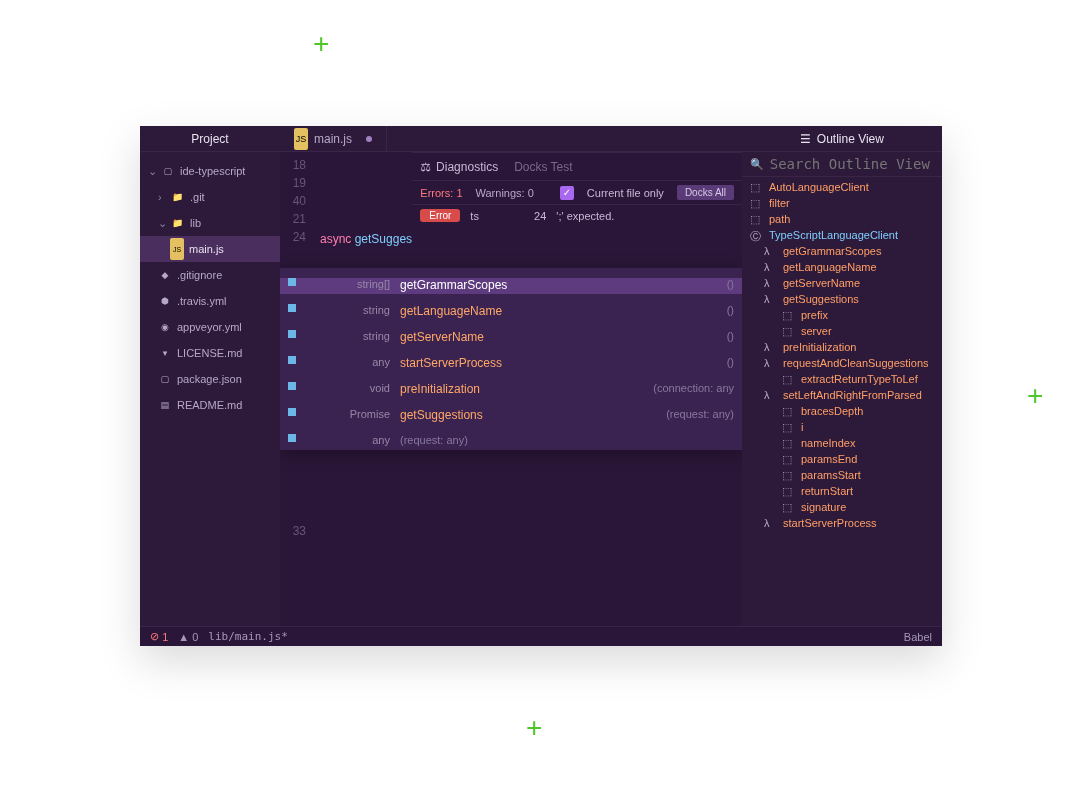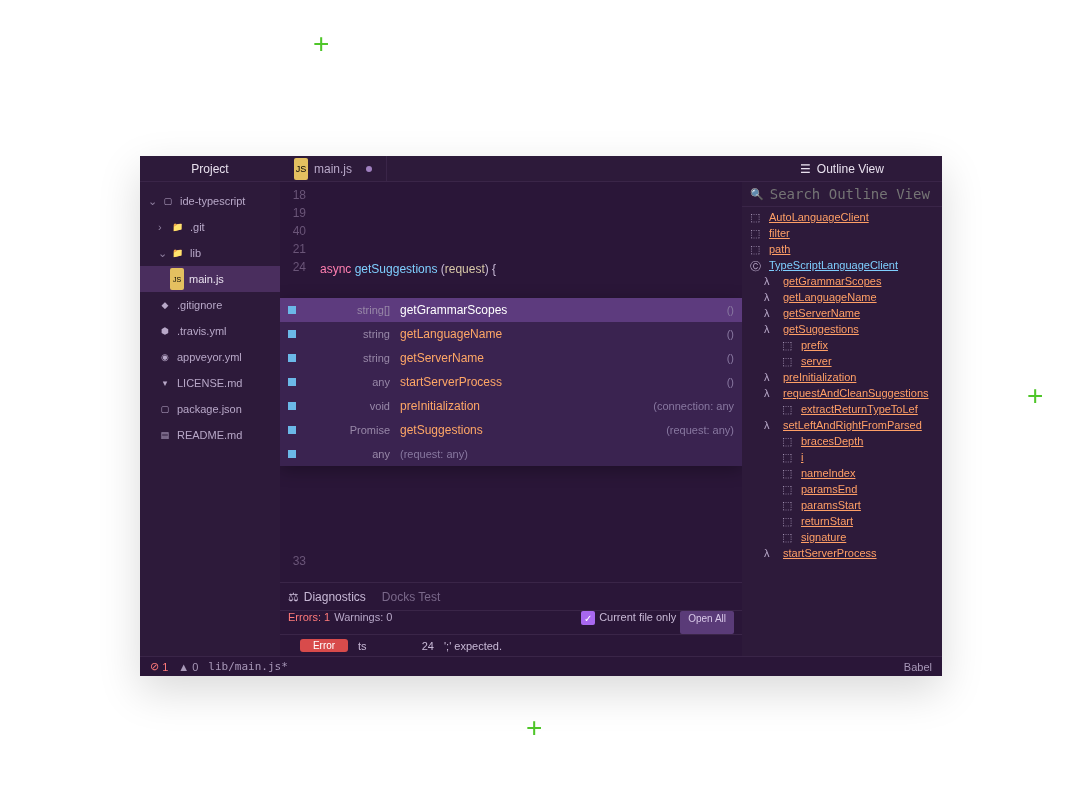--- a/index.html
+++ b/index.html
@@ -1,80 +1,80 @@
 <!DOCTYPE html>
 <html><head>
 <meta charset="utf-8">
 <style>
 * { margin:0; padding:0; box-sizing:border-box; font-family:-apple-system,BlinkMacSystemFont,"Segoe UI",sans-serif; }
 body { background:#fff; width:1080px; height:803px; position:relative; }
 .cross { position:absolute; color:#4fc629; font-size:28px; font-weight:300; }
 .cross1 { left:313px; top:28px; }
 .cross2 { left:1027px; top:380px; }
 .cross3 { left:526px; top:712px; }
-.ide { position:absolute; left:140px; top:156px; width:802px; height:520px; background:#2d1a3a; color:#c7b8d5; font-size:12px; display:flex; flex-direction:column; box-shadow:0 15px 40px rgba(0,0,0,0.15); }
+.ide { position:absolute; left:140px; top:126px; width:802px; height:520px; background:#2d1a3a; color:#c7b8d5; font-size:12px; display:flex; flex-direction:column; box-shadow:0 15px 40px rgba(0,0,0,0.15); }
 .top { display:flex; height:26px; border-bottom:1px solid #3a2548; }
 .proj-header { width:140px; text-align:center; line-height:26px; color:#e8e0ee; font-weight:500; }
 .tabs { flex:1; display:flex; }
 .tab { padding:0 14px; display:flex; align-items:center; gap:6px; color:#b8a8c8; border-right:1px solid #3a2548; }
 .dot { width:6px; height:6px; border-radius:50%; background:#a080c0; margin-left:8px; }
 .outl-header { width:200px; display:flex; align-items:center; justify-content:center; gap:6px; color:#e8e0ee; font-weight:500; }
 .body { flex:1; display:flex; overflow:hidden; }
 .sidebar { width:140px; background:#2d1a3a; padding:6px 0; overflow:hidden; }
 .tree-row { display:flex; align-items:center; gap:5px; padding:2px 8px; color:#b8a8c8; font-size:11px; white-space:nowrap; }
 .tree-row.lvl1 { padding-left:18px; }
 .tree-row.lvl2 { padding-left:30px; }
 .tree-row.sel { background:#4a2e5e; color:#e8e0ee; }
 .chev { display:inline-block; width:8px; color:#9080a0; }
 .ficon { display:inline-flex; width:14px; height:22px; align-items:center; justify-content:center; font-size:9px; }
-.editor { flex:1; display:flex; flex-direction:column; background:#2a1638; position:relative; font-family:Menlo,Consolas,monospace; font-size:12px; overflow:hidden; }
+.editor { flex:1; display:flex; flex-direction:row; background:#2a1638; position:relative; font-family:Menlo,Consolas,monospace; font-size:12px; overflow:hidden; }
 .code-area { flex:1; display:flex; overflow:hidden; }
 .gutter { width:34px; text-align:right; padding:4px 8px 4px 0; color:#6a5578; }
 .gutter div { height:18px; line-height:18px; }
 .code { flex:1; padding:4px 0; color:#c7b8d5; white-space:pre; overflow:hidden; }
 .code .line { height:18px; line-height:18px; padding-left:6px; }
 .kw { color:#ff7fb0; }
 .fn { color:#7fcfff; }
 .var { color:#d8c8a8; }
 .prop { color:#e8d0ff; }
 .paren { color:#c7b8d5; }
 .autoc { position:absolute; left:0; top:116px; width:100%; background:#3a2350; box-shadow:0 4px 16px rgba(0,0,0,0.3); font-family:Menlo,Consolas,monospace; }
-.ac-row { display:flex; align-items:center; height:24px; padding:0 8px; gap:10px; color:#b8a8c8; }
+.ac-row { display:flex; height:16px; padding:0 8px; gap:10px; color:#b8a8c8;margin-top:10px; }
 .ac-row.sel { background:#5d3b7e; color:#fff; }
 .ac-sq { width:8px; height:8px; background:#6bb8e8; flex-shrink:0; }
 .ac-type { width:84px; text-align:right; color:#9888a8; font-size:11px; }
 .ac-name { flex:1; color:#ffa766; }
 .ac-row.sel .ac-name { color:#fff; }
 .ac-sig { color:#8878a0; font-size:11px; }
 .diag { border-top:1px solid #3a2548; }
 .diag-tabs { display:flex; height:28px; align-items:center; padding:0 8px; gap:16px; border-bottom:1px solid #3a2548; }
 .diag-tab { display:flex; align-items:center; gap:5px; color:#c7b8d5; }
 .diag-tab.inactive { color:#7a688a; }
-.diag-bar { display:flex; height:24px; padding:0 8px; gap:4px; font-size:11px; border-bottom:1px solid #3a2548; }
+.diag-bar { display:flex; align-items:center; height:24px; padding:0 8px; gap:13px; font-size:11px; border-bottom:1px solid #3a2548; }
 .diag-bar .err { color:#ff7a7a; }
 .diag-bar .warn { color:#b8a8c8; }
 .diag-bar .spacer2 { flex:1; }
 .chk { width:14px; height:14px; background:#a868f0; display:inline-flex; align-items:center; justify-content:center; color:#fff; font-size:10px; border-radius:2px; }
 .btn-open { background:#5a3b78; color:#d8c8e8; padding:2px 8px; border-radius:2px; font-size:10px; }
 .diag-head { display:flex; padding:4px 8px; font-size:11px; color:#a898b8; border-bottom:1px solid #3a2548; }
 .diag-head .c1 { width:50px; }
 .diag-head .c2 { width:60px; }
 .diag-head .c3 { width:36px; }
 .diag-row { display:flex; padding:4px 8px; font-size:11px; align-items:center; }
-.badge-err { background:#d84b4b; color:#fff; padding:1px 6px; border-radius:3px; font-size:10px; width:48px; text-align:center;margin-left:12px; }
+.badge-err { background:#d84b4b; color:#fff; padding:1px 6px; border-radius:3px; font-size:10px; width:40px; text-align:center; }
 .diag-row .c2 { width:60px; padding-left:10px; }
 .diag-row .c3 { width:36px; text-align:right; padding-right:10px; }
 .outline { width:200px; background:#2d1a3a; display:flex; flex-direction:column; overflow:hidden; font-size:11px; }
 .outl-search { display:flex; align-items:center; gap:6px; padding:4px 8px; border-bottom:1px solid #3a2548; }
 .outl-search input { flex:1; background:transparent; border:none; color:#a898b8; font-size:14px; font-family:Menlo,monospace; outline:none; }
 .outl-list { flex:1; overflow:hidden; padding:2px 0; }
 .outl-row { display:flex; align-items:center; gap:5px; padding:2px 8px; color:#b8a8c8; white-space:nowrap; font-family:Menlo,monospace; }
 .outl-row.lvl1 { padding-left:22px; }
 .outl-row.lvl2 { padding-left:40px; }
-.outl-row .nm { color:#ff9f66;text-decoration:underline; }
+.outl-row .nm { color:#ff9f66; }
 .outl-row .nm.cls { color:#7fcfff; }
 .oic { display:inline-flex; width:14px; height:12px; }
 .status { height:20px; background:#2a1638; border-top:1px solid #3a2548; display:flex; align-items:center; padding:0 10px; gap:10px; font-size:11px; color:#a898b8; }
 .status .err-ic { color:#ff7a7a; display:flex; align-items:center; gap:3px; }
 .status .warn-ic { display:flex; align-items:center; gap:3px; }
 .status .spacer2 { flex:1; }
 .mono { font-family:Menlo,Consolas,monospace; }
 </style>
 </head>
 <body>
@@ -230,21 +230,21 @@
             <span>Diagnostics</span>
           </div>
           <div class="diag-tab inactive">Docks Test</div>
         </div>
         <div class="diag-bar">
           <span class="err">Errors: 1</span>
           <span class="warn">Warnings: 0</span>
           <span class="spacer2"></span>
           <span class="chk">✓</span>
           <span>Current file only</span>
-          <span class="btn-open">Open All</span>
+          <span class="btn-open">Docks All</span>
         </div>
         <div class="diag-row">
           <span class="badge-err">Error</span>
           <span class="c2">ts</span>
           <span class="c3">24</span>
           <span>';' expected.</span>
         </div>
       </div>
     </div>
 

